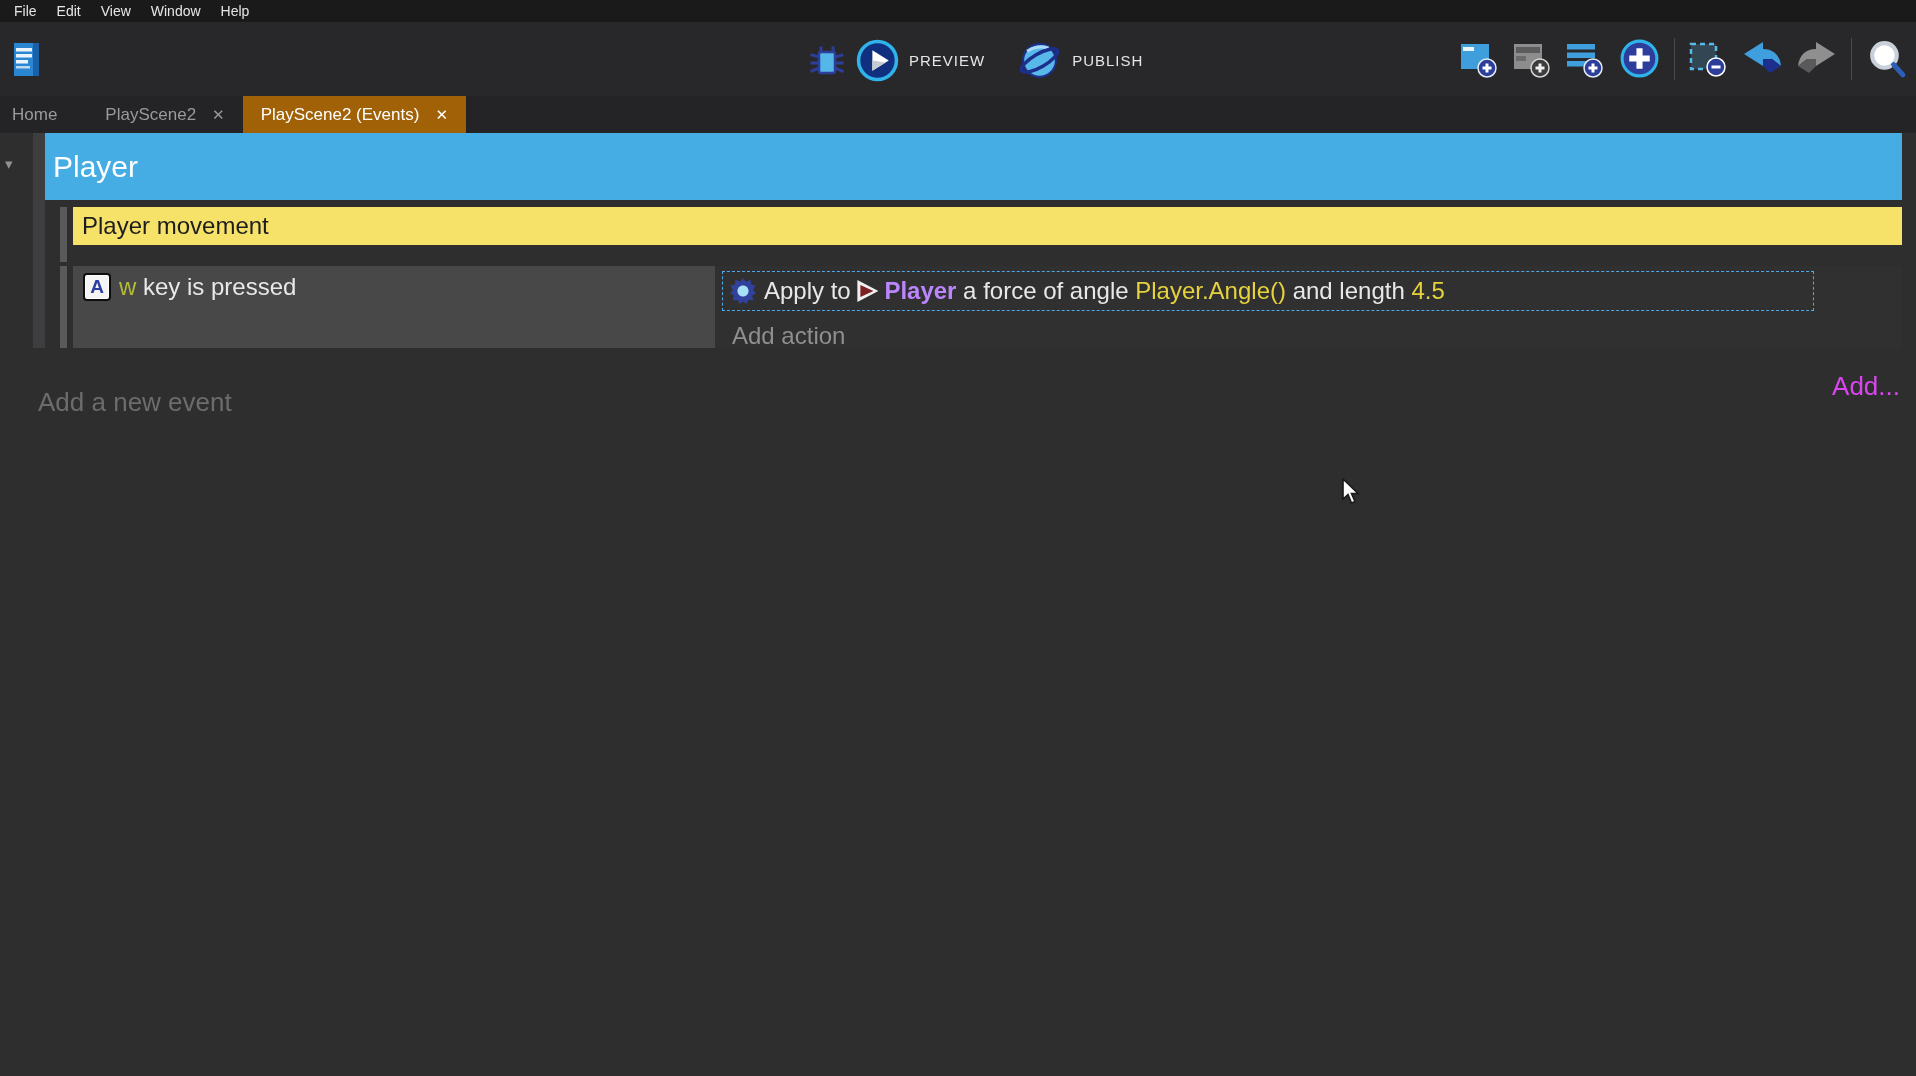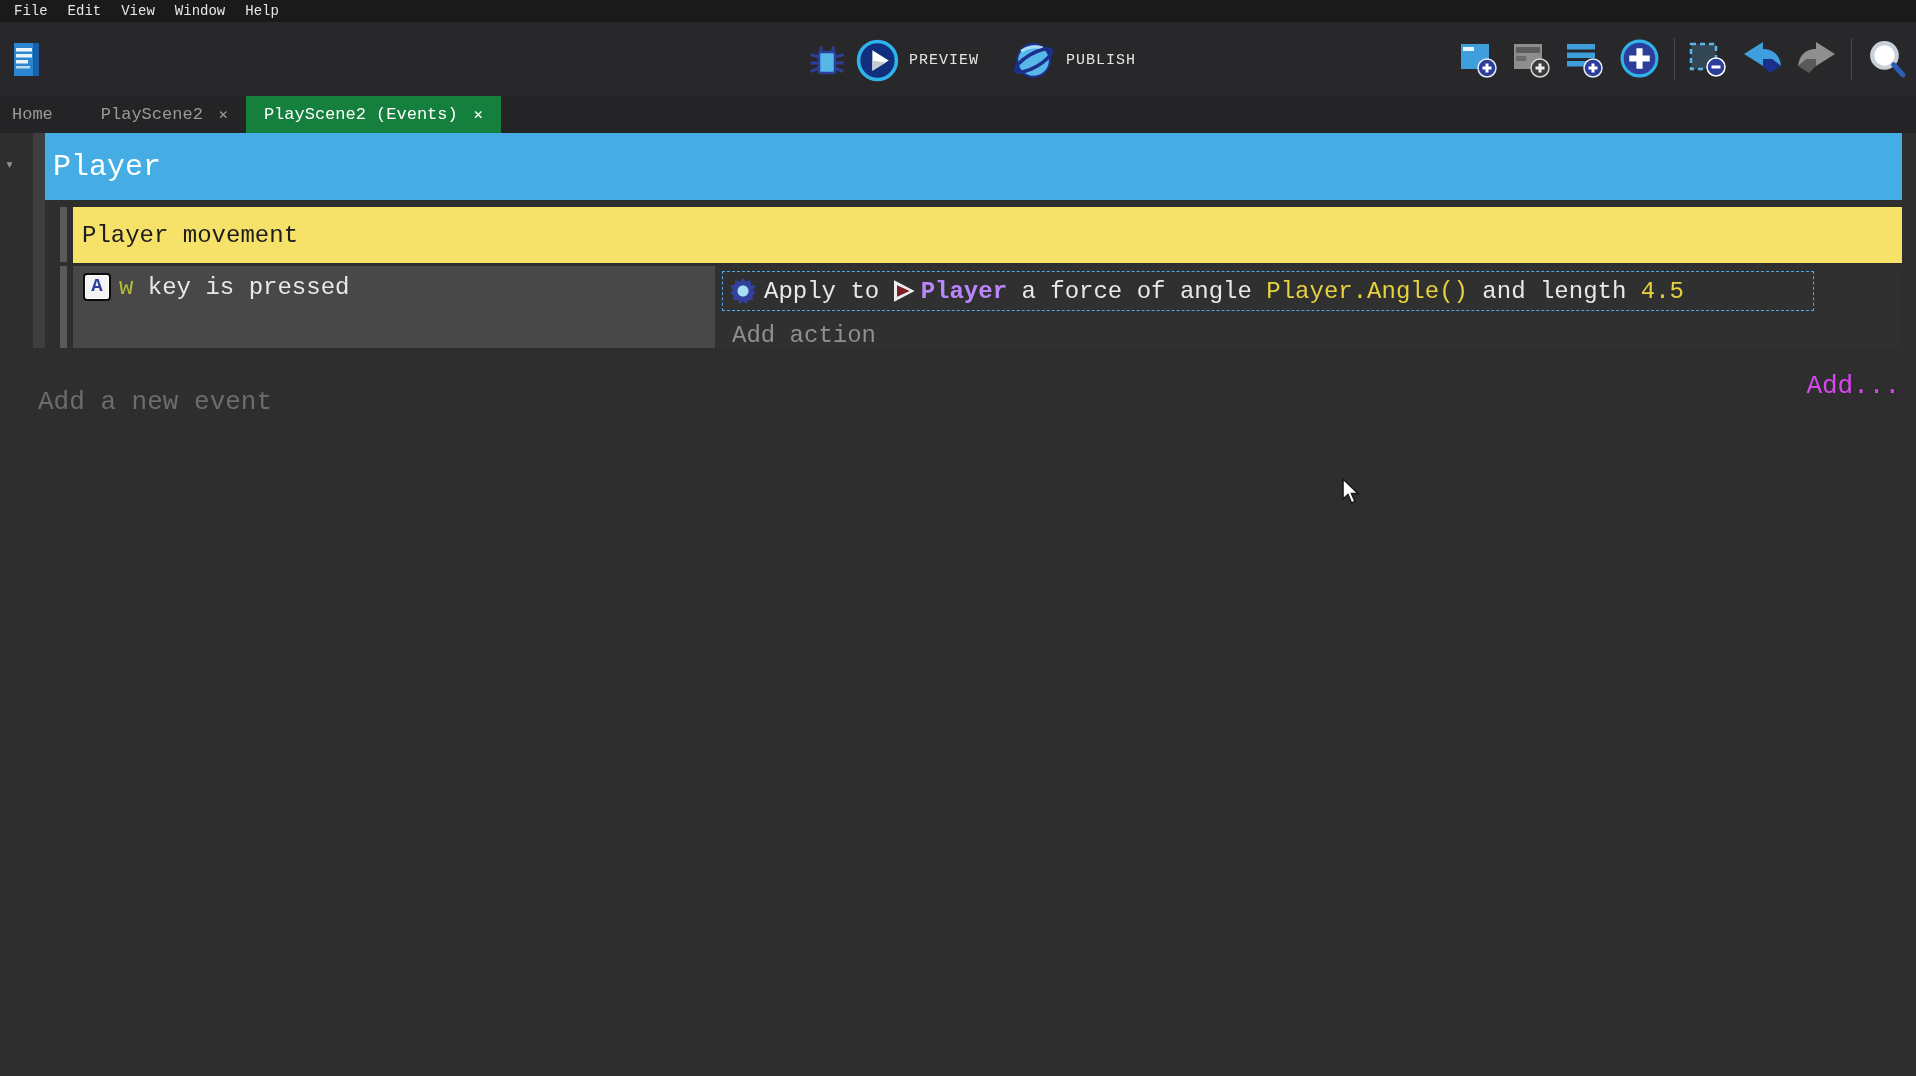--- a/index.html
+++ b/index.html
@@ -1,17 +1,17 @@
 <!DOCTYPE html>
 <html><head>
 <meta charset="utf-8">
 <style>
   html,body{margin:0;padding:0;background:#1a1a1b;}
   .app{position:relative;width:1916px;height:1076px;overflow:hidden;
-       font-family:Liberation Mono, monospace;background:#2e2e2f;
+       font-family:Liberation Sans, sans-serif;background:#2e2e2f;
        -webkit-font-smoothing:antialiased;}
 
   
   .menubar{position:absolute;left:0;top:0;width:100%;height:22px;background:#1a1a1b;
            display:flex;align-items:center;padding-left:4px;box-sizing:border-box;}
   .menu-item{color:#e6e6e6;font-size:14px;padding:0 10px;line-height:22px;cursor:default;}
 
   
   .toolbar{position:absolute;left:0;top:22px;width:100%;height:74px;background:#28282a;}
   .logo{position:absolute;left:10px;top:19px;}
@@ -20,34 +20,34 @@
   .tb-right{position:absolute;right:8px;top:15px;display:flex;align-items:center;gap:13px;}
   .tb-sep{width:1px;height:42px;background:#49494c;}
   .tb-btn{display:flex;align-items:center;justify-content:center;cursor:pointer;}
 
   
   .tabbar{position:absolute;left:0;top:96px;width:100%;height:37px;background:#242426;
           display:flex;align-items:stretch;}
   .tab{display:flex;align-items:center;gap:16px;padding:0 18px;font-size:17px;color:#9a9a9a;}
   .tab .close{font-size:15px;color:#9a9a9a;cursor:pointer;}
   .tab.first{padding-left:12px;margin-right:12px;}
-  .tab.active{background:#15803d;color:#ffffff;}
+  .tab.active{background:#a16207;color:#ffffff;}
   .tab.active .close{color:#ffffff;}
 
   
   .sheet{position:absolute;left:0;top:133px;width:1916px;height:943px;background:#2e2e2f;}
   .spine{position:absolute;left:33px;top:0;width:12px;height:215px;background:#3e3e40;}
   .group-caret{position:absolute;left:5px;top:22px;color:#929292;font-size:15px;cursor:pointer;}
   .group-row{position:absolute;left:45px;top:0;width:1857px;height:67px;background:#45ade3;
              display:flex;align-items:center;cursor:pointer;}
   .group-title{color:#ffffff;font-size:30px;padding-left:8px;}
   .handle{position:absolute;width:7px;background:#5a5a5a;}
   .h-comment{left:60px;top:74px;height:55px;}
   .h-event{left:60px;top:133px;height:82px;}
-  .comment-row{position:absolute;left:73px;top:74px;width:1829px;height:56px;background:#f6e169;
+  .comment-row{position:absolute;left:73px;top:74px;width:1829px;height:38px;background:#f6e169;
                display:flex;align-items:center;cursor:text;}
   .comment-text{color:#1d1d1d;font-size:24px;padding-left:9px;}
   .event-row{position:absolute;left:73px;top:133px;width:1829px;height:82px;background:#303031;}
   .cond-col{position:absolute;left:0;top:0;width:642px;height:82px;background:#484848;}
   .line{display:flex;align-items:center;white-space:pre;font-size:24px;color:#e8e8e8;}
   .cond-line{padding:7px 0 0 10px;cursor:pointer;}
   .add-sub{font-size:24px;color:#8f8f8f;padding:6px 0 0 10px;cursor:pointer;}
   .action-box{position:absolute;left:649px;top:5px;width:1092px;height:40px;box-sizing:border-box;
               border:1px dashed #4fa8e8;display:flex;align-items:center;cursor:pointer;}
   .action-box .line{padding-left:7px;}

